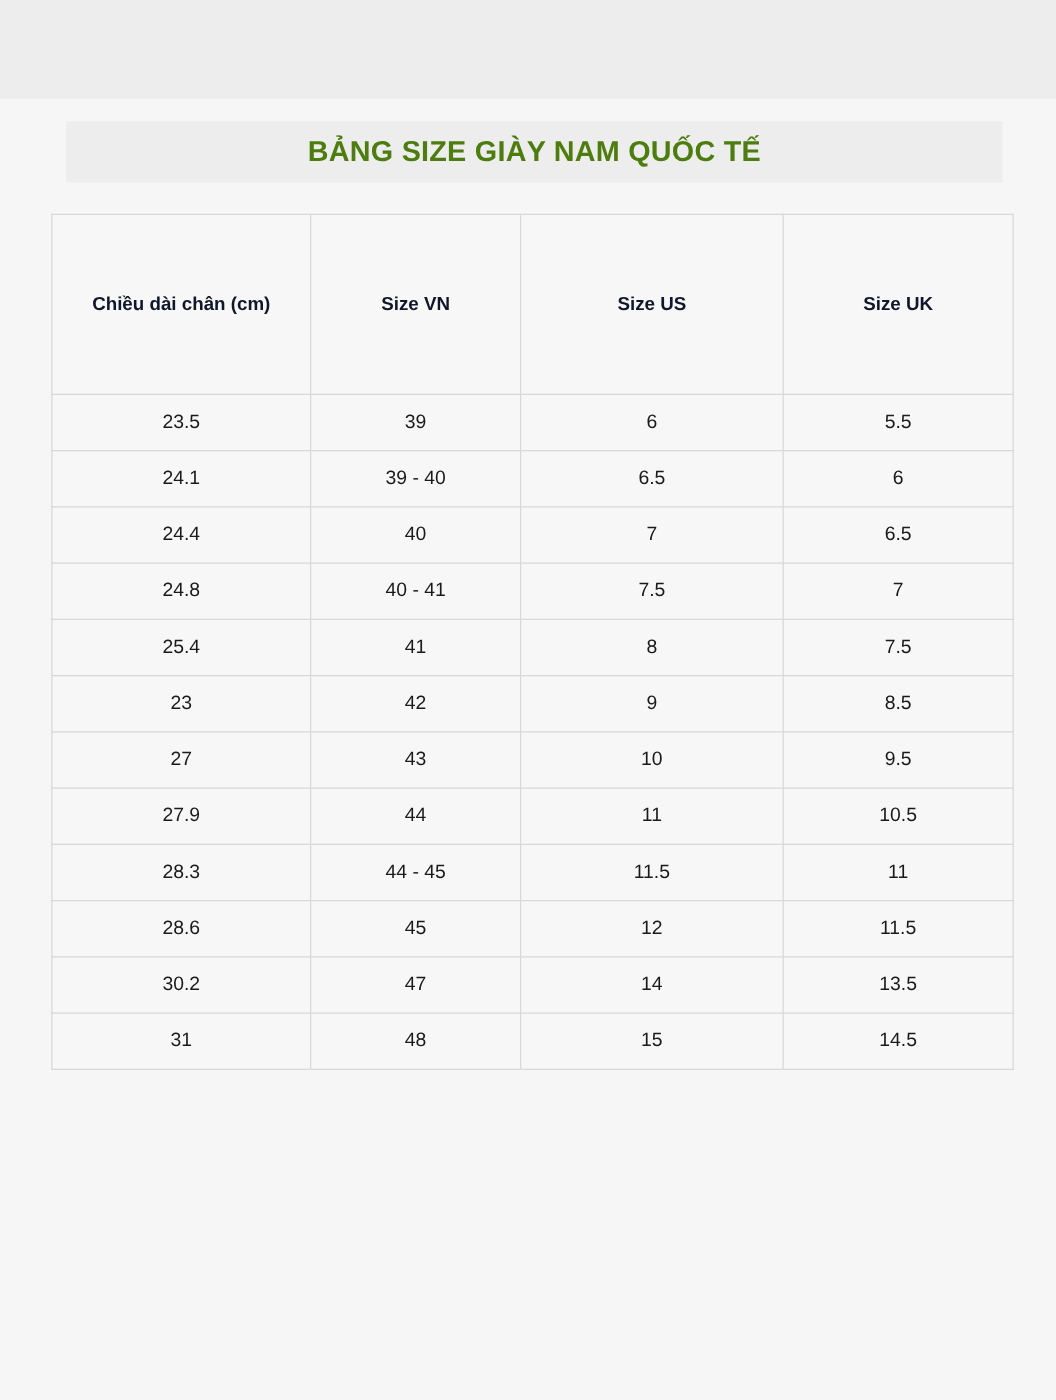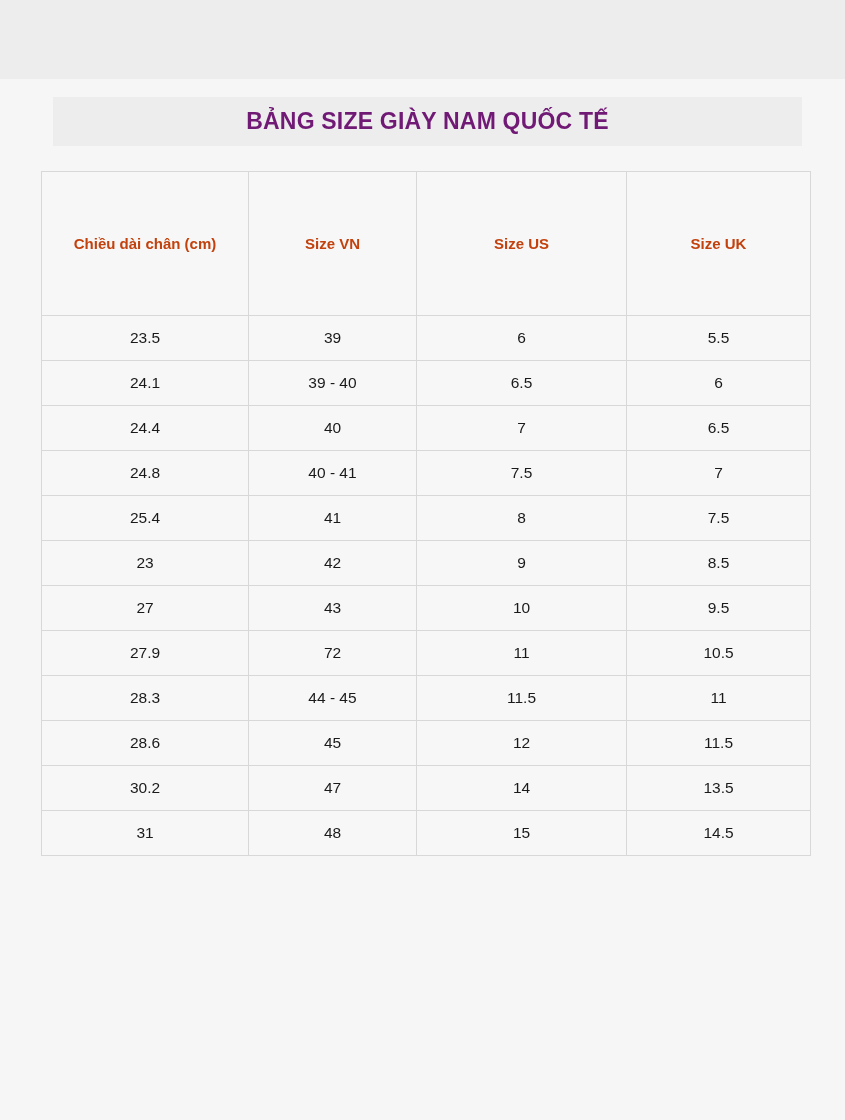--- a/index.html
+++ b/index.html
@@ -36,21 +36,21 @@
     width: 749px;
     height: 49px;
     background: #ededed;
     display: flex;
     align-items: center;
     justify-content: center;
   }
   #title-text {
     font-size: 23px;
     font-weight: bold;
-    color: #701a75;
+    color: #4d7c0f;
     letter-spacing: 0.2px;
     line-height: 1;
     white-space: nowrap;
   }
   
   #size-table {
     position: absolute;
     left: 41px;
     top: 171px;
     width: 769px;
@@ -67,21 +67,21 @@
   #size-table td {
     border: 1px solid #d8d8d8;
     text-align: center;
     background: #f7f7f7;
     padding: 0;
   }
   #size-table thead th {
     height: 143px;
     font-size: 15px;
     font-weight: bold;
-    color: #c2410c;
+    color: #0f172a;
     vertical-align: middle;
   }
   #size-table tbody td {
     height: 44px;
     font-size: 15.5px;
     font-weight: normal;
     color: #1a1a1a;
     vertical-align: middle;
   }
 </style>
@@ -149,21 +149,21 @@
           <td>8.5</td>
         </tr>
         <tr>
           <td>27</td>
           <td>43</td>
           <td>10</td>
           <td>9.5</td>
         </tr>
         <tr>
           <td>27.9</td>
-          <td>72</td>
+          <td>44</td>
           <td>11</td>
           <td>10.5</td>
         </tr>
         <tr>
           <td>28.3</td>
           <td>44 - 45</td>
           <td>11.5</td>
           <td>11</td>
         </tr>
         <tr>

